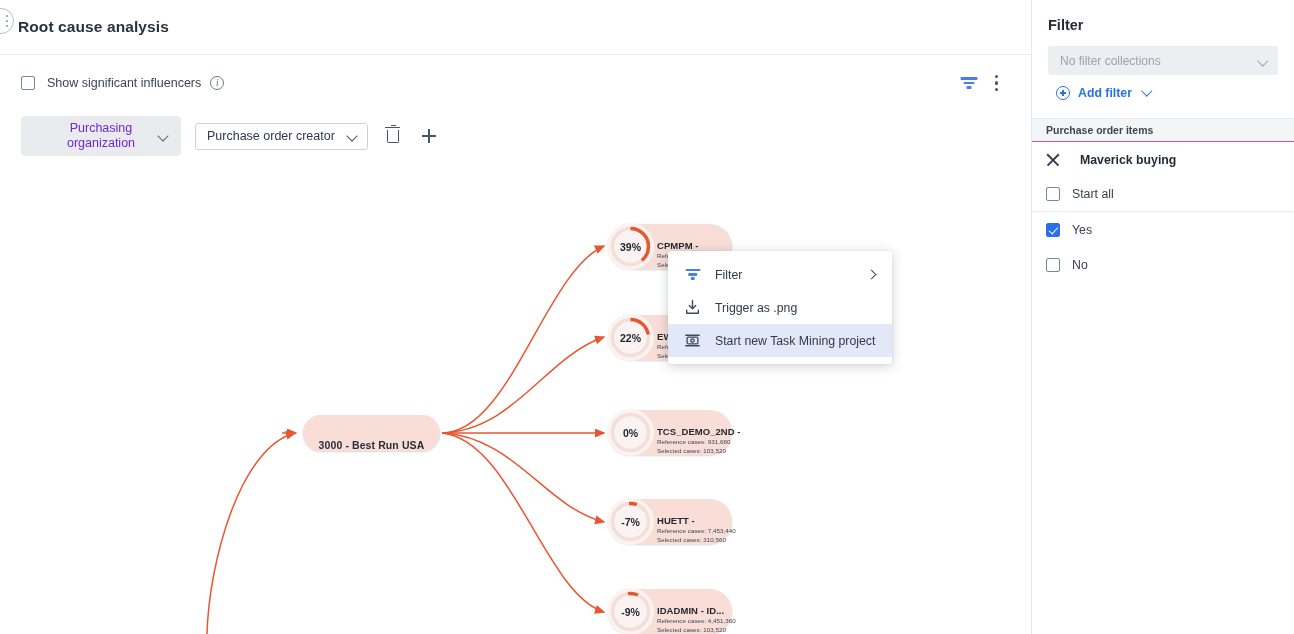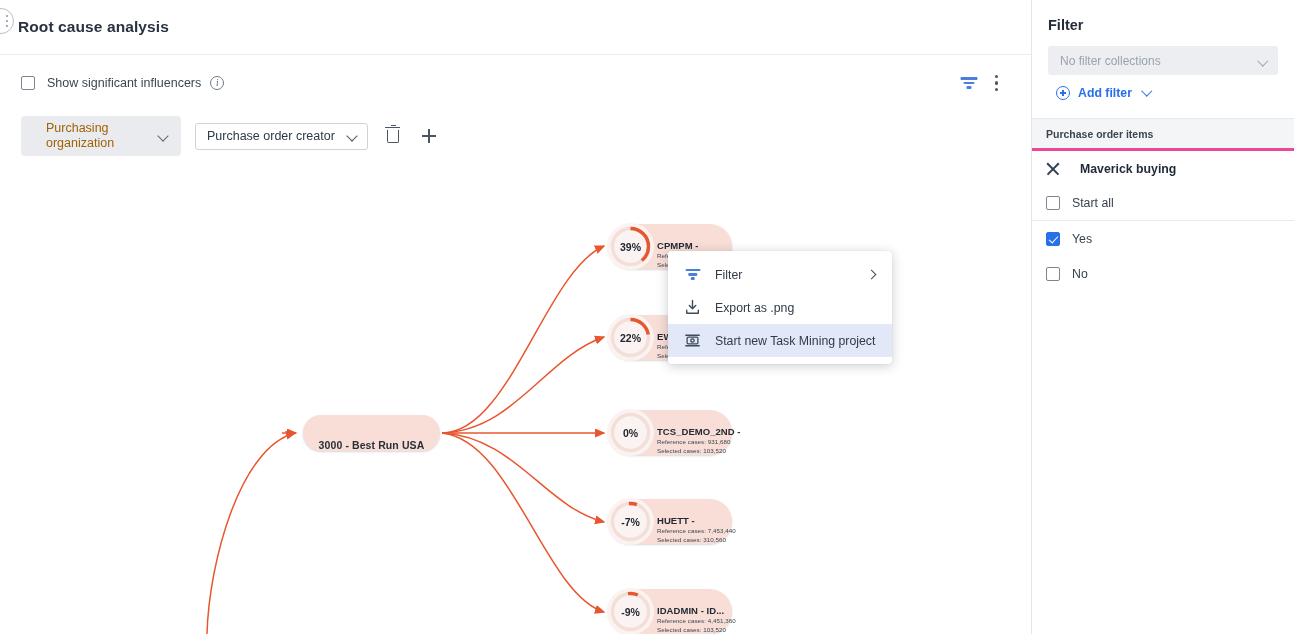--- a/index.html
+++ b/index.html
@@ -102,21 +102,21 @@
     padding-left: 21px; height: 50px;
     gap: 14px;
   }
   .pill-select {
     width: 160px; height: 40px;
     background: #e9ebef; border-radius: 4px;
     display: flex; align-items: center; justify-content: center;
     position: relative; cursor: pointer;
   }
   .pill-select .txt {
-    font-size: 12.5px; color: #a16207; 
+    font-size: 12.5px; color: #6d28d9; text-align: center;
     line-height: 15px; width: 110px;
   }
   .pill-select .chev, .box-select .chev {
     position: absolute; right: 14px; top: 50%;
     margin-top: -4px;
     width: 8px; height: 8px;
     border: solid #5d6875; border-width: 0 1.6px 1.6px 0;
     transform: rotate(45deg);
   }
   .box-select {
@@ -257,22 +257,22 @@
   .circ-plus::before { left: 2.5px; top: 5.3px; width: 6.4px; height: 1.3px; }
   .circ-plus::after { left: 5.3px; top: 2.5px; width: 1.3px; height: 6.4px; }
   .fp-addfilter .txt { font-size: 12.3px; font-weight: bold; color: #2970e8; }
   .fp-addfilter .chev {
     width: 7.5px; height: 7.5px; margin-left: 3px; margin-top: -4px;
     border: solid #2970e8; border-width: 0 1.6px 1.6px 0;
     transform: rotate(45deg);
   }
 
   .fp-section-head {
-    margin-top: 18px; height: 33px;
-    background: #f4f5f7; border-top: 1px solid #e5e8ec; border-bottom: 3px solid #ec4899;
+    margin-top: 18px; height: 24px;
+    background: #f4f5f7; border-top: 1px solid #e5e8ec; border-bottom: 1px solid #ec4899;
     display: flex; align-items: center; padding-left: 14px;
     font-size: 10.5px; font-weight: bold; color: #3c4652;
   }
   .fp-row {
     height: 35px; display: flex; align-items: center;
     padding-left: 14px; gap: 12px;
   }
   .fp-row.bordered { border-bottom: 1px solid #e8ebee; }
   .x-icon { width: 14px; height: 14px; position: relative; flex: none; cursor: pointer; }
   .x-icon::before, .x-icon::after {
@@ -449,21 +449,21 @@
         <span class="ctx-arrow"></span>
       </div>
 
       <div class="ctx-item">
         <span class="ctx-icon">
           <svg width="17" height="17" viewBox="0 0 17 17">
             <path d="M8.5,1.5 L8.5,9.5 M5.3,6.6 L8.5,9.8 L11.7,6.6" fill="none" stroke="#3d4b5a" stroke-width="1.4" stroke-linecap="round" stroke-linejoin="round"></path>
             <path d="M2.7,11.3 L2.7,14.3 L14.3,14.3 L14.3,11.3" fill="none" stroke="#3d4b5a" stroke-width="1.4" stroke-linecap="round" stroke-linejoin="round"></path>
           </svg>
         </span>
-        <span class="ctx-label">Export as .png</span>
+        <span class="ctx-label">Trigger as .png</span>
       </div>
 
       <div class="ctx-item active">
         <span class="ctx-icon">
           <svg width="17" height="17" viewBox="0 0 17 17">
             <path d="M1.8,3.2 L15.2,3.2 M1.8,13.8 L15.2,13.8" stroke="#3d4b5a" stroke-width="1.4" stroke-linecap="round"></path>
             <rect x="3.1" y="5.2" width="10.8" height="6.6" rx="1.2" fill="none" stroke="#3d4b5a" stroke-width="1.3"></rect>
             <circle cx="8.5" cy="8.5" r="1.7" fill="none" stroke="#3d4b5a" stroke-width="1.3"></circle>
           </svg>
         </span>

